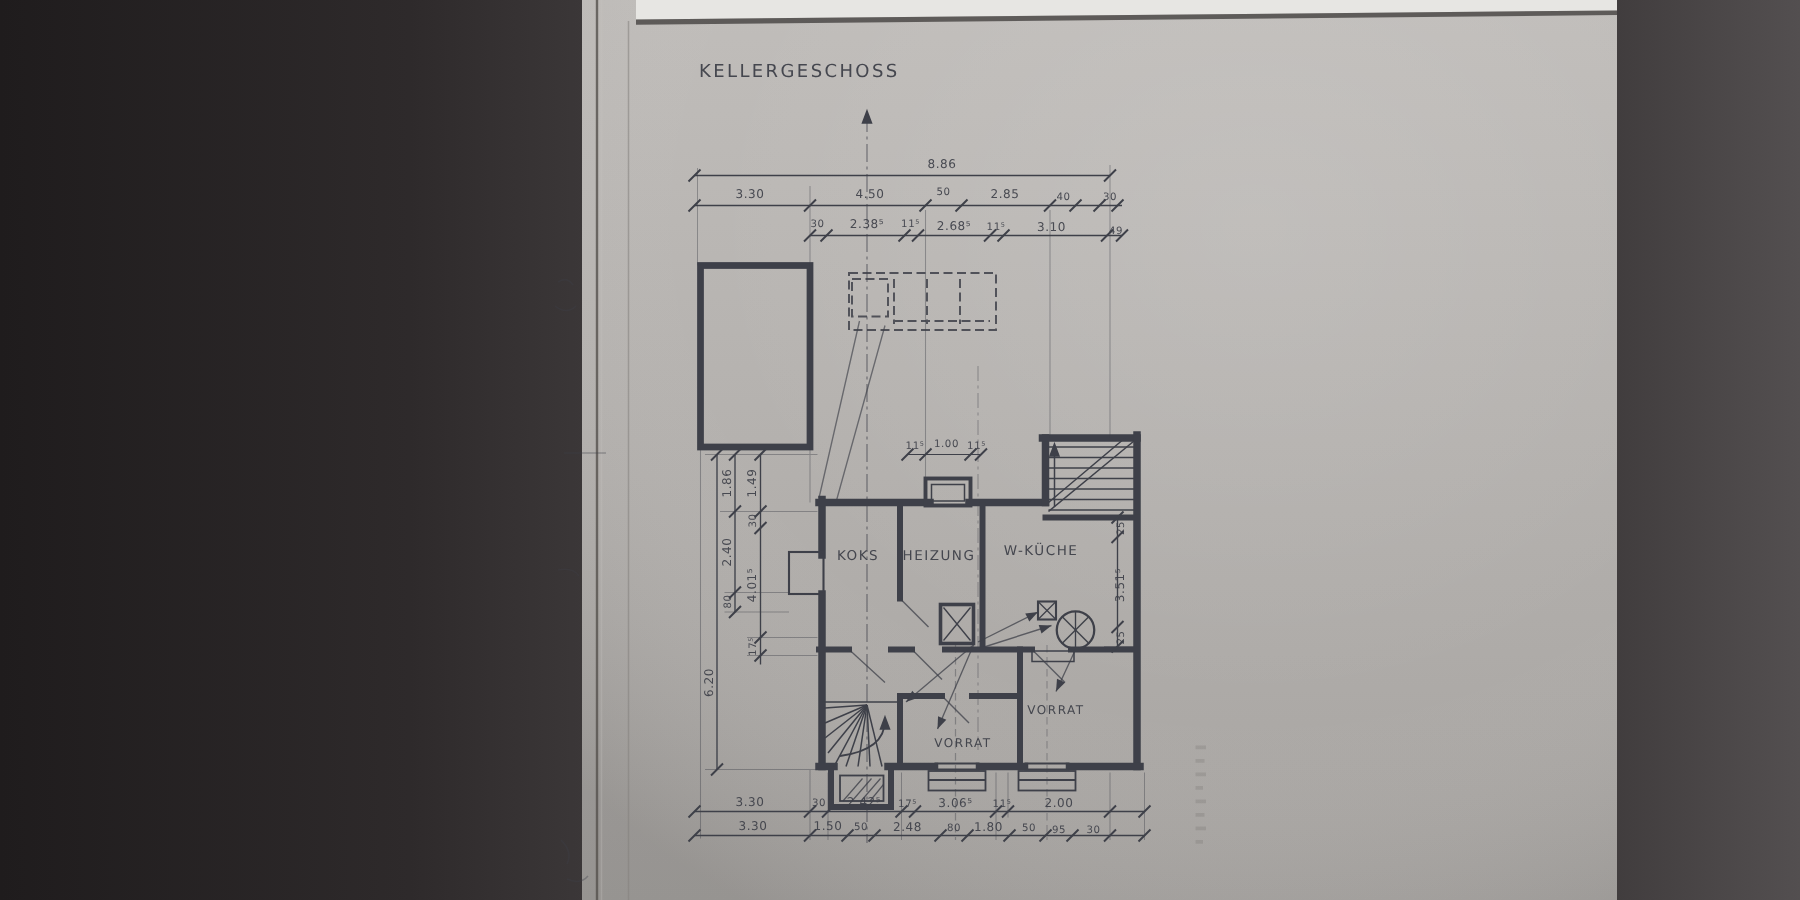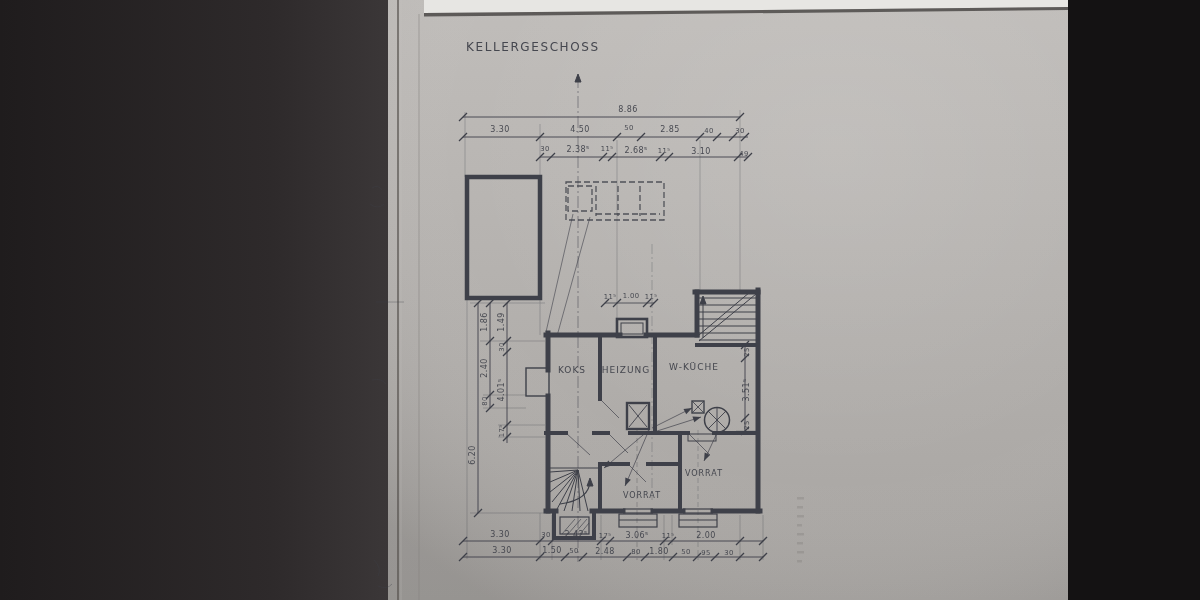--- a/index.html
+++ b/index.html
@@ -1,16 +1,16 @@
 <!DOCTYPE html>
 <html><head>
 <meta charset="utf-8">
 <style>
   html,body{margin:0;padding:0;background:#141213;}
-  #photo{position:relative;width:1068px;height:600px;overflow:hidden;
+  #photo{position:relative;width:1200px;height:600px;overflow:hidden;
          font-family:"DejaVu Sans",sans-serif;}
   svg{display:block}
   text{fill:#3e4049;}
   .ink{stroke:#3e4049;fill:none;}
   .dimtxt{font-size:8px;letter-spacing:.4px;fill-opacity:.92;}
   .dimtxt.sm{font-size:6.8px;}
   .roomtxt{font-size:9px;letter-spacing:1px;fill-opacity:.95;}
   .titletxt{font-size:12px;letter-spacing:1.6px;fill-opacity:.95;}
 </style>
 </head>

